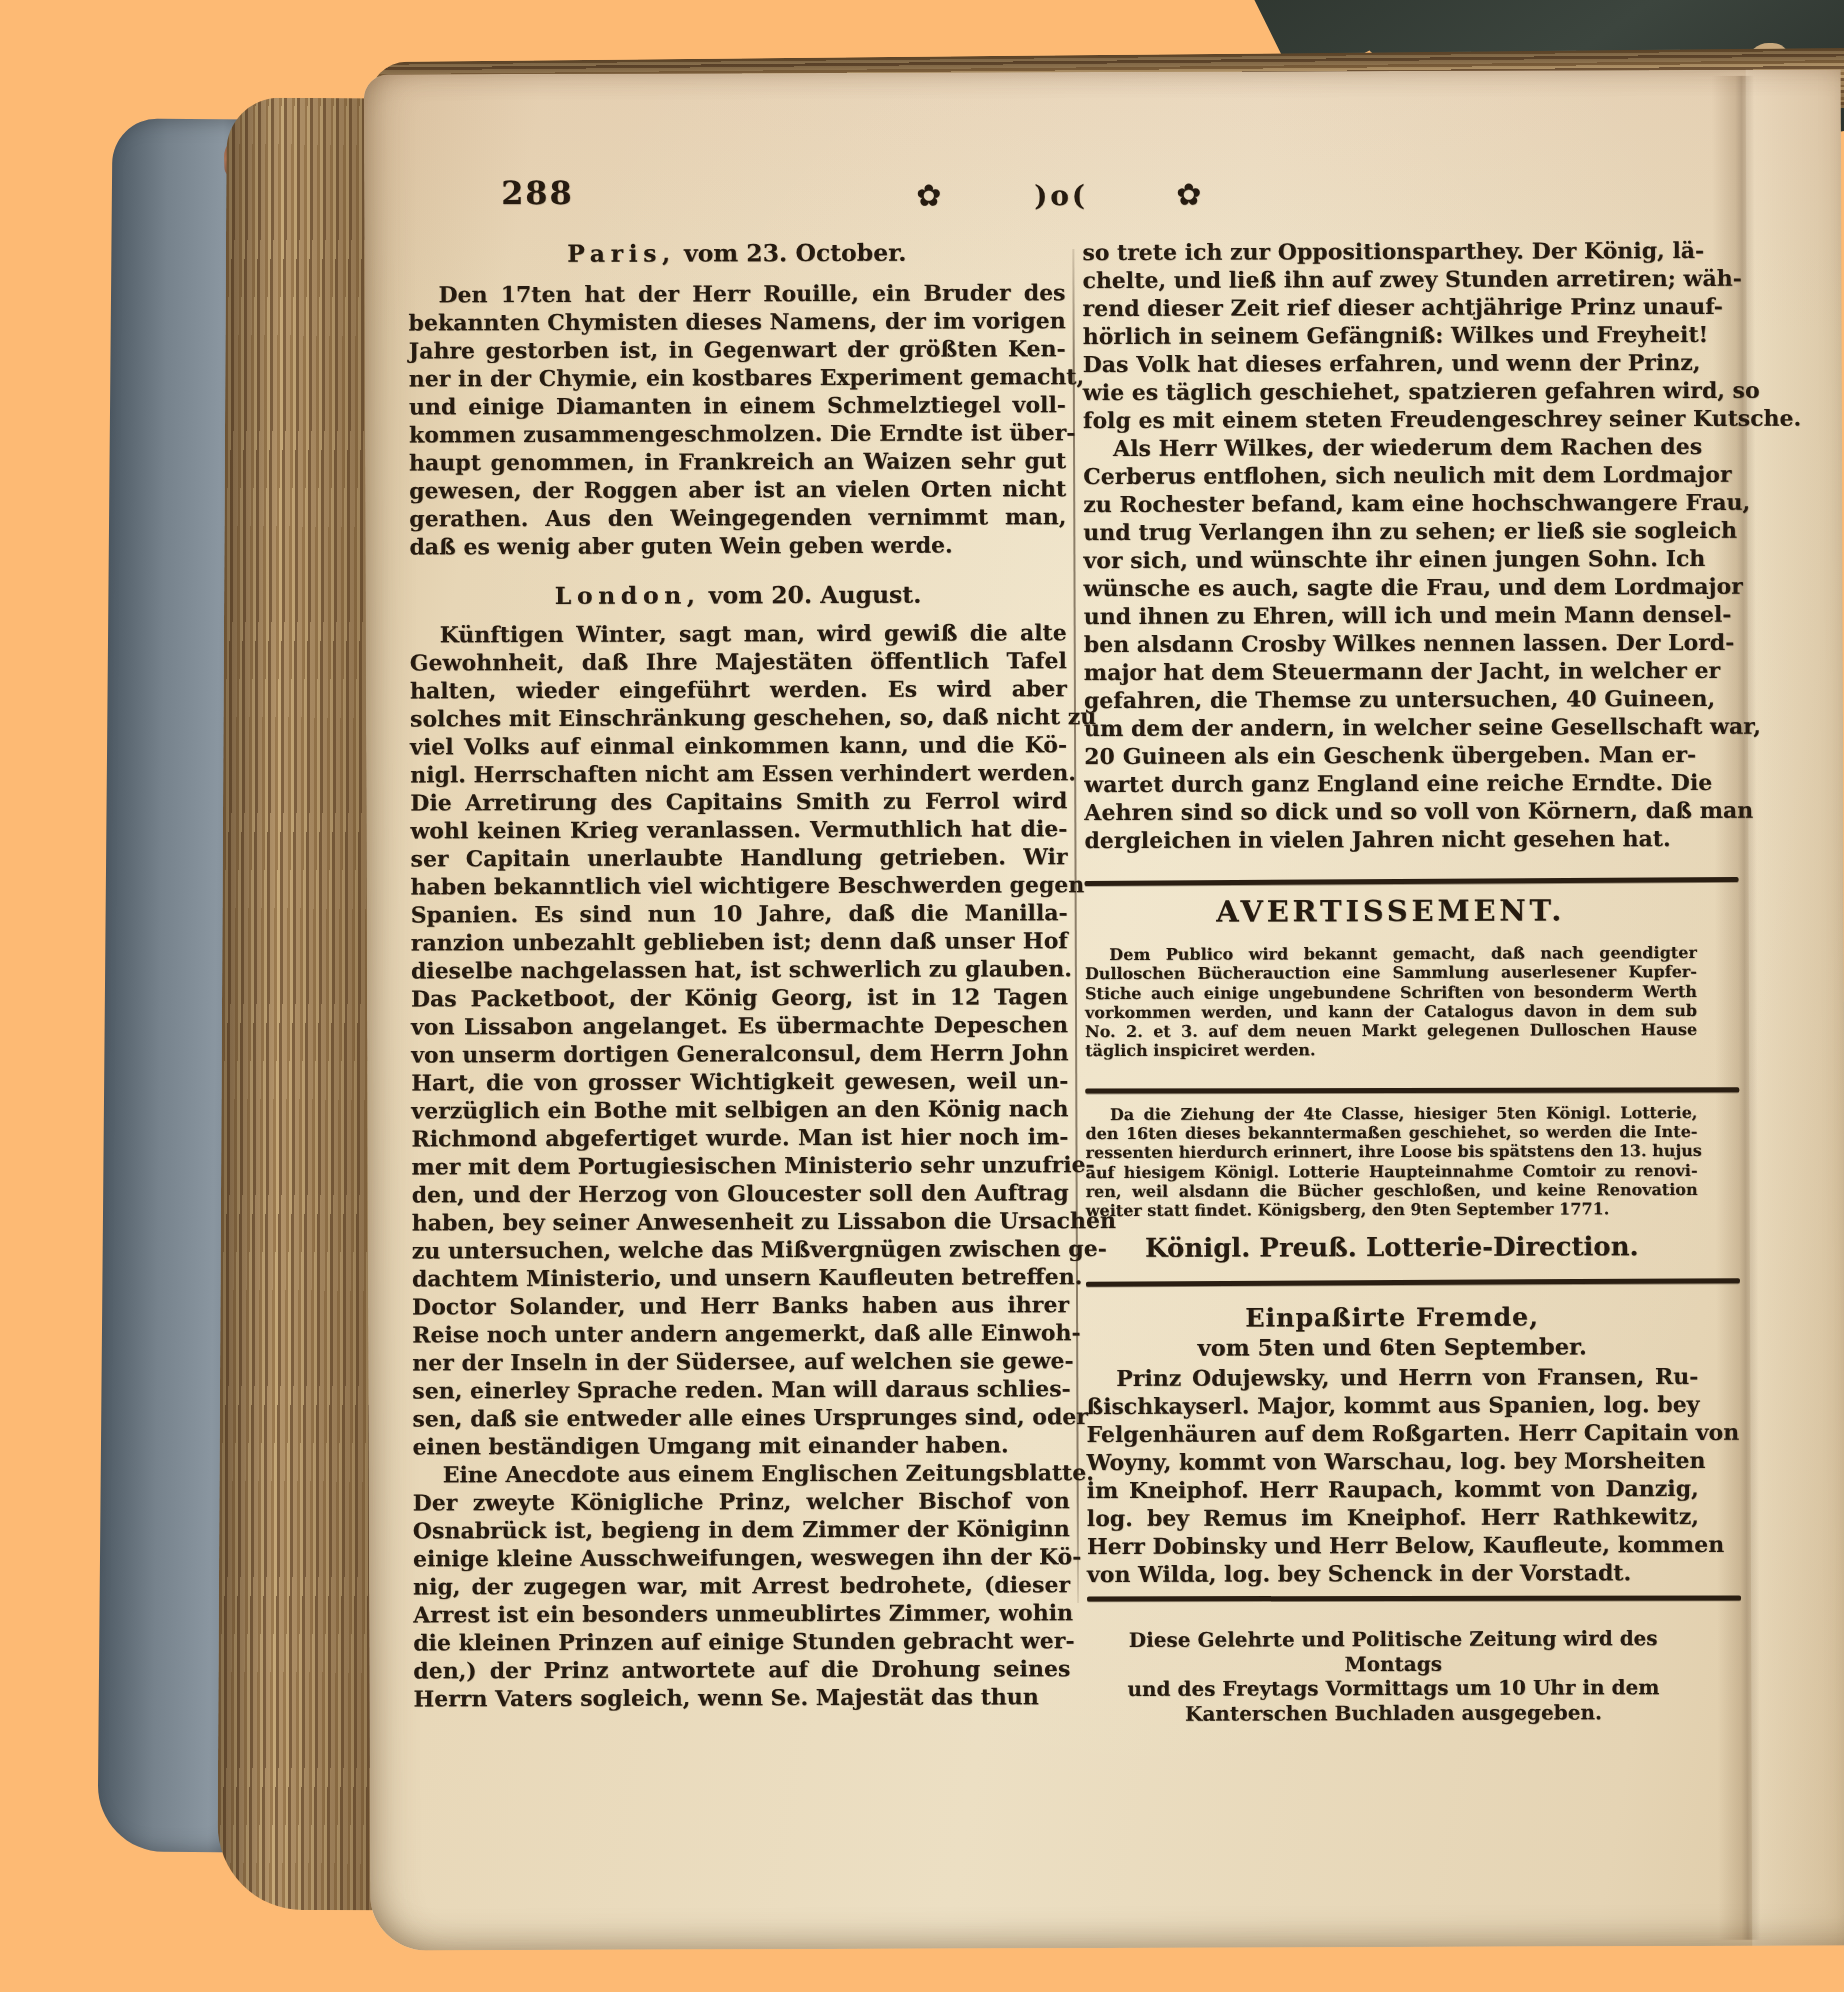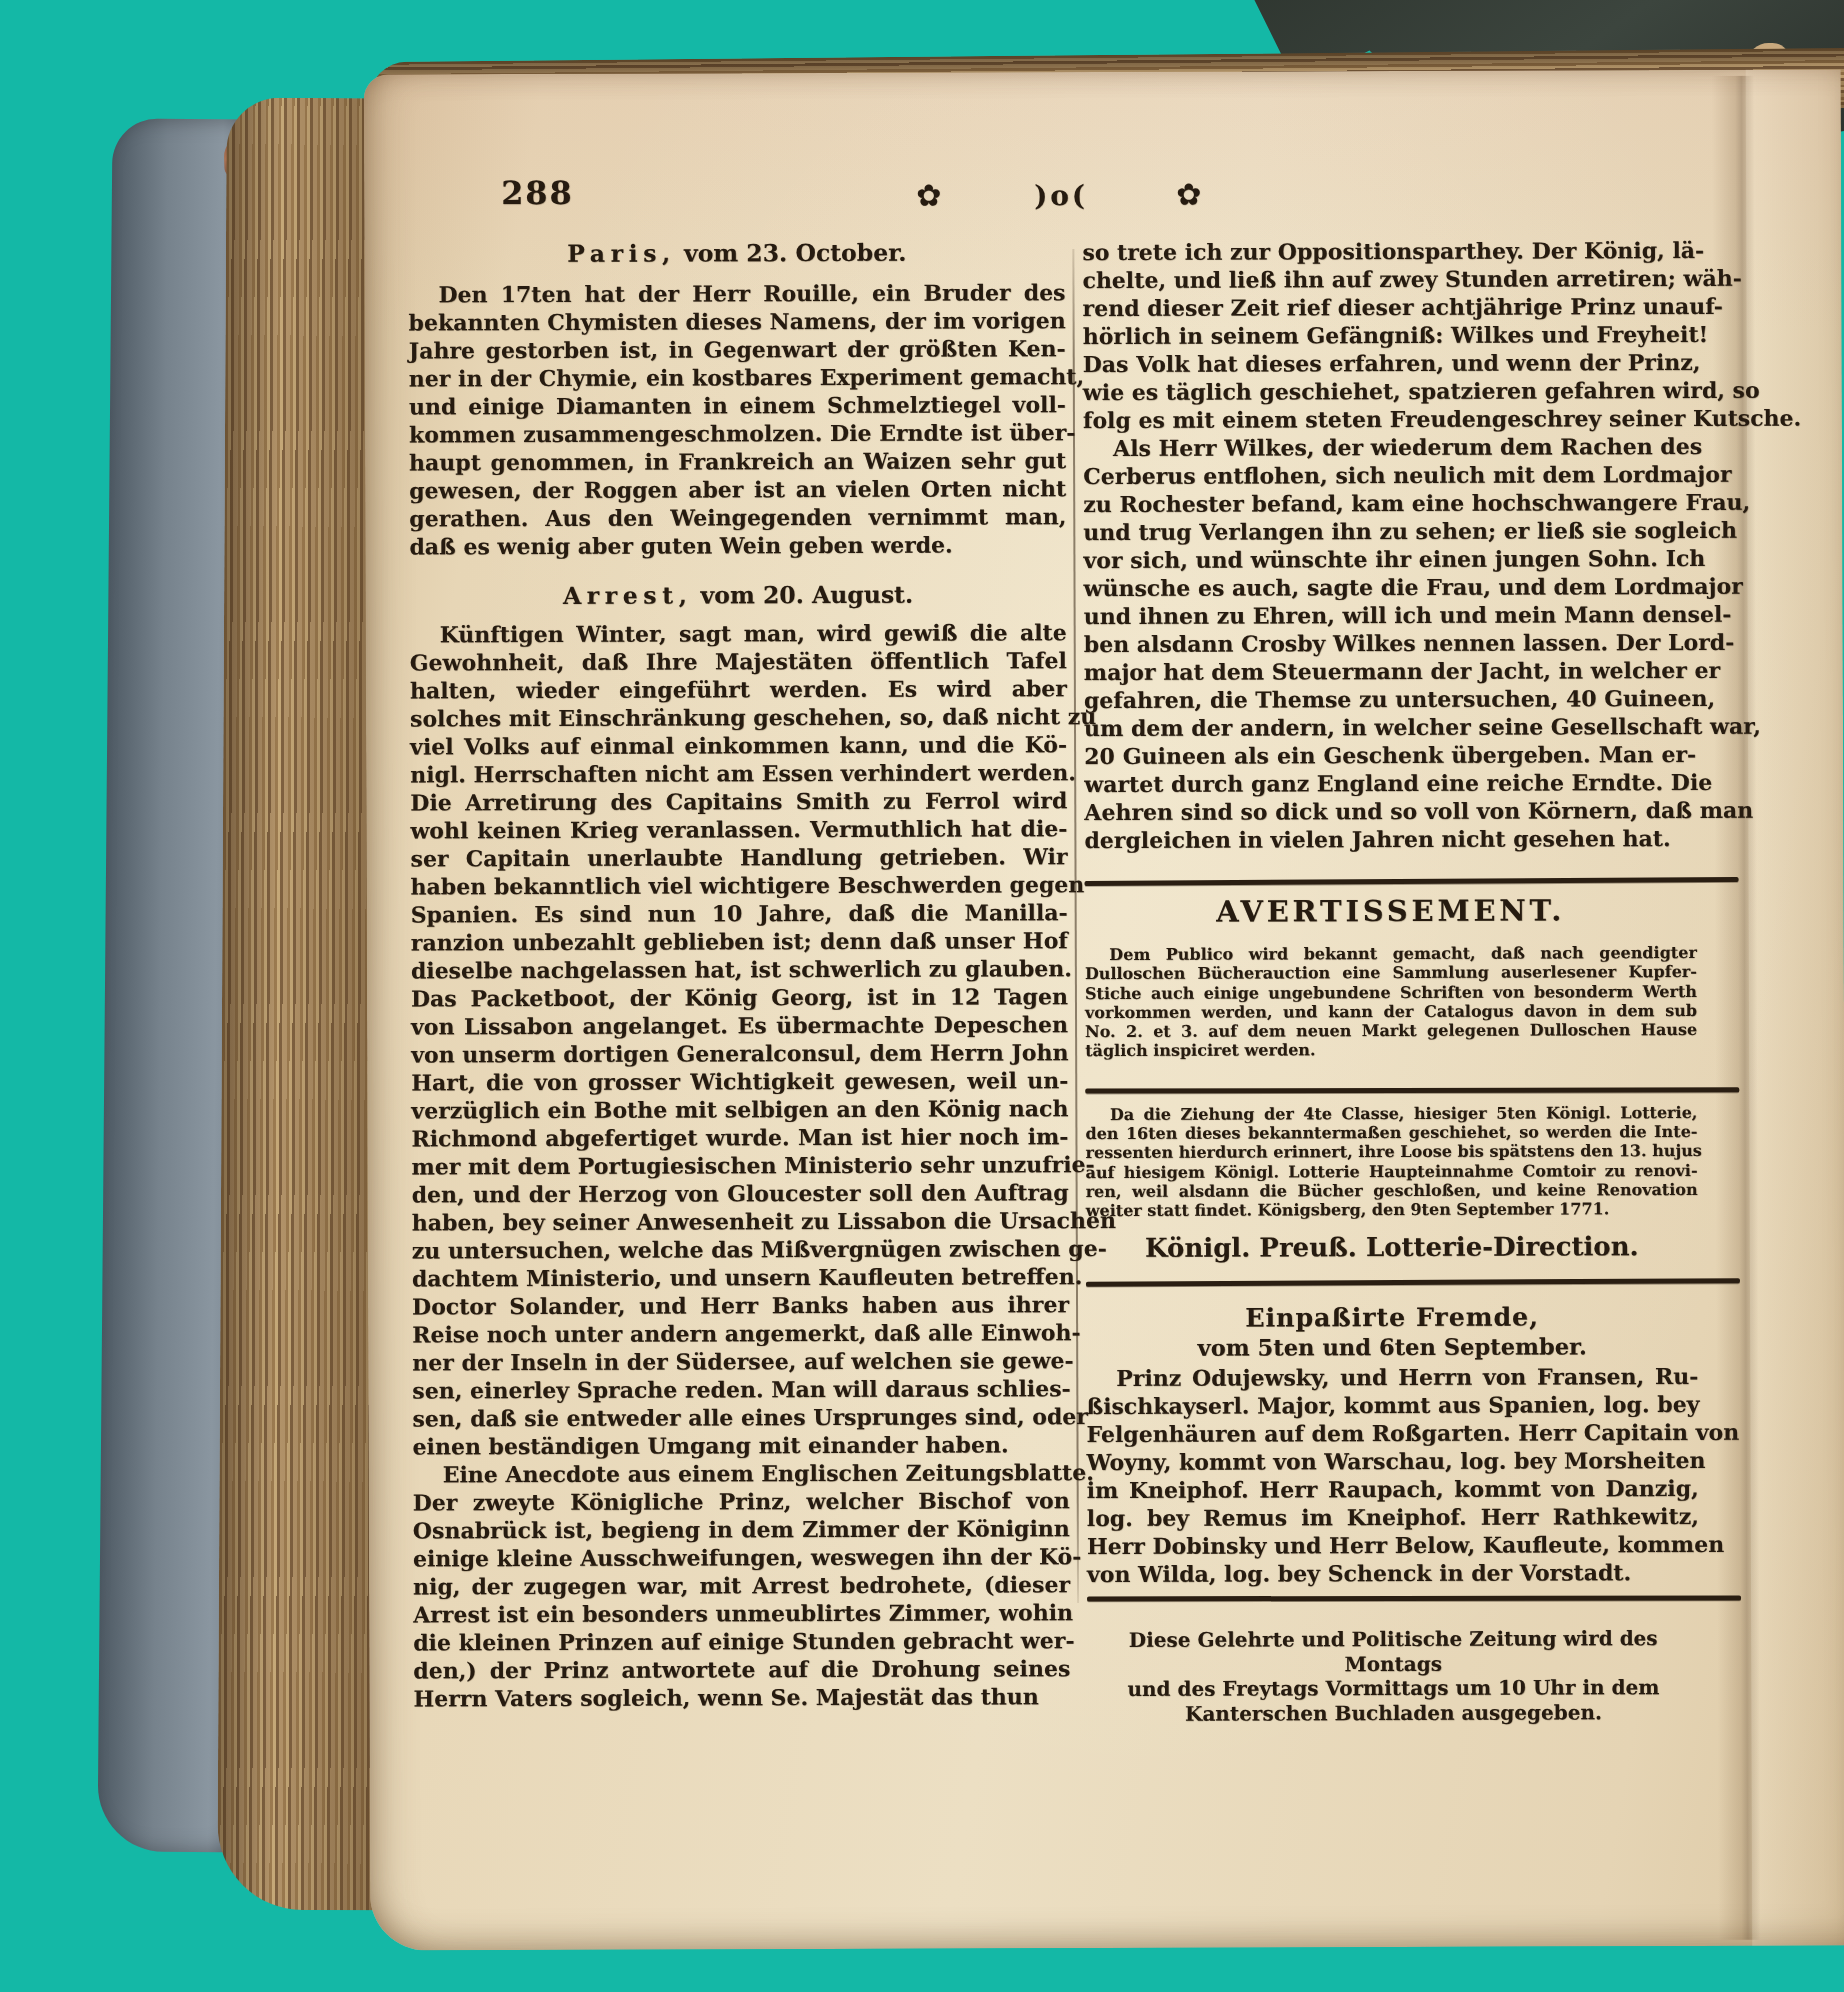--- a/index.html
+++ b/index.html
@@ -1,17 +1,17 @@
 <!DOCTYPE html>
 <html style="font-size:15px"><head>
 <meta charset="utf-8">
 <style>
   html,body{margin:0;padding:0;background:#0d0c0a;}
   #stage{position:relative;width:1845px;height:1992px;overflow:hidden;
-         background:#14b8a6;font-family:"DejaVu Serif","Liberation Serif",serif;}
+         background:#fdba74;font-family:"DejaVu Serif","Liberation Serif",serif;}
 
   
   .cover-left{position:absolute;left:105px;top:119px;width:158px;height:1733px;
     background:linear-gradient(90deg,#4e5a64,#76828c 35%,#8a96a0 70%,#6f7b86);
     border-radius:45px 21px 34px 66px;transform:rotate(.5deg);
     box-shadow:inset -13px 0 21px rgba(0,0,0,.35);}
   .cover-trim{position:absolute;left:224px;top:128px;width:527px;height:43px;
     background:linear-gradient(180deg,#8a4f34,#b06a44 55%,#7d4a30);
     border-radius:38px 56px 19px 19px;transform:rotate(-1.6deg);opacity:.85;}
   .leather-topright{position:absolute;left:1125px;top:0;width:719px;height:168px;
@@ -122,21 +122,21 @@
           <div class="line">ner in der Chymie, ein kostbares Experiment gemacht,</div>
           <div class="line">und einige Diamanten in einem Schmelztiegel voll-</div>
           <div class="line">kommen zusammengeschmolzen. Die Erndte ist über-</div>
           <div class="line">haupt genommen, in Frankreich an Waizen sehr gut</div>
           <div class="line">gewesen, der Roggen aber ist an vielen Orten nicht</div>
           <div class="line">gerathen. Aus den Weingegenden vernimmt man,</div>
           <div class="line">daß es wenig aber guten Wein geben werde.</div>
         </div>
 
       <div class="dateline h-london">
-        <span class="sp">Arrest,</span>
+        <span class="sp">London,</span>
         <span>vom 20. August.</span>
       </div>
       <div class="para indent p-london">
           <div class="line">Künftigen Winter, sagt man, wird gewiß die alte</div>
           <div class="line">Gewohnheit, daß Ihre Majestäten öffentlich Tafel</div>
           <div class="line">halten, wieder eingeführt werden. Es wird aber</div>
           <div class="line">solches mit Einschränkung geschehen, so, daß nicht zu</div>
           <div class="line">viel Volks auf einmal einkommen kann, und die Kö-</div>
           <div class="line">nigl. Herrschaften nicht am Essen verhindert werden.</div>
           <div class="line">Die Arretirung des Capitains Smith zu Ferrol wird</div>

